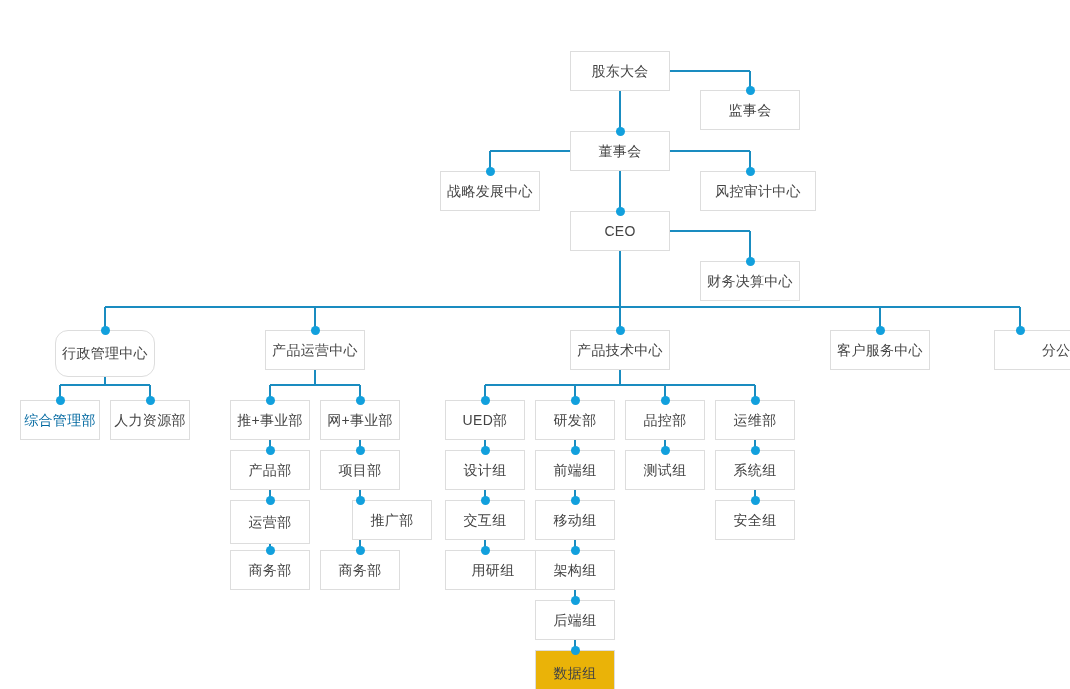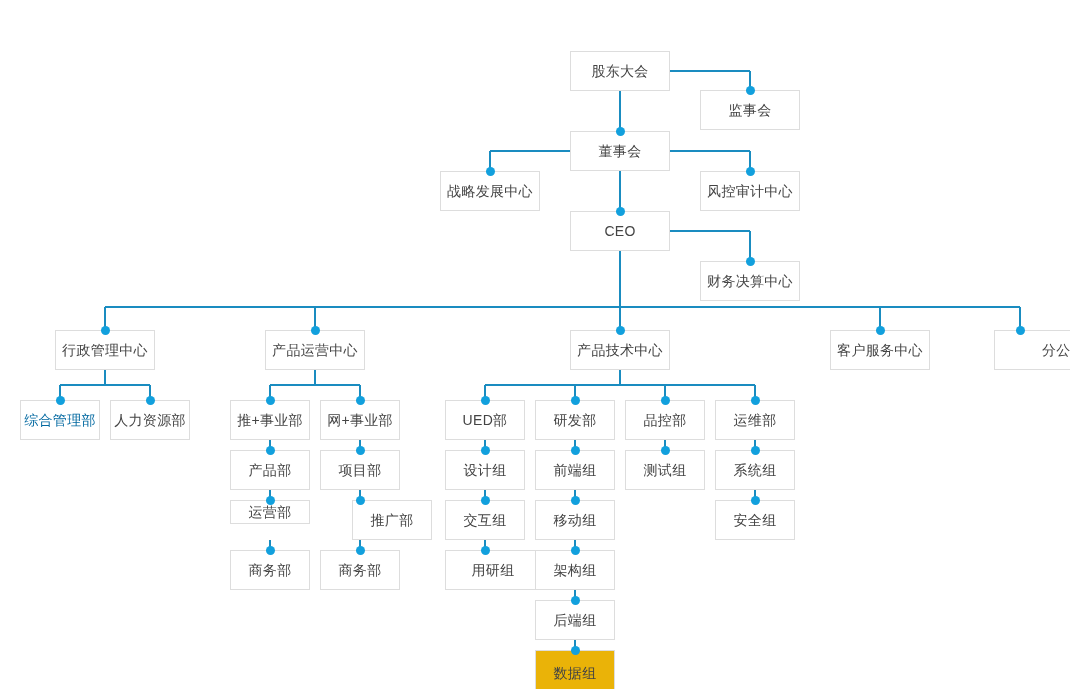--- a/index.html
+++ b/index.html
@@ -114,30 +114,30 @@
       </div>
       <div class="node" style="left: 700px; top: 90px; width: 100px; height: 40px; border-color: rgb(221, 221, 221); background: rgb(255, 255, 255); color: rgb(68, 68, 68);">
         <span class="node-label">监事会</span>
       </div>
       <div class="node" style="left: 570px; top: 131px; width: 100px; height: 40px; border-color: rgb(221, 221, 221); background: rgb(255, 255, 255); color: rgb(68, 68, 68);">
         <span class="node-label">董事会</span>
       </div>
       <div class="node" style="left: 440px; top: 171px; width: 100px; height: 40px; border-color: rgb(221, 221, 221); background: rgb(255, 255, 255); color: rgb(68, 68, 68);">
         <span class="node-label">战略发展中心</span>
       </div>
-      <div class="node" style="left: 700px; top: 171px; width: 100px; height: 40px; border-color: rgb(221, 221, 221); background: rgb(255, 255, 255); color: rgb(68, 68, 68);">
+      <div class="node" style="left: 700px; top: 171px; width: 116px; height: 40px; border-color: rgb(221, 221, 221); background: rgb(255, 255, 255); color: rgb(68, 68, 68);">
         <span class="node-label">风控审计中心</span>
       </div>
       <div class="node" style="left: 570px; top: 211px; width: 100px; height: 40px; border-color: rgb(221, 221, 221); background: rgb(255, 255, 255); color: rgb(68, 68, 68);">
         <span class="node-label">CEO</span>
       </div>
       <div class="node" style="left: 700px; top: 261px; width: 100px; height: 40px; border-color: rgb(221, 221, 221); background: rgb(255, 255, 255); color: rgb(68, 68, 68);">
         <span class="node-label">财务决算中心</span>
       </div>
-      <div class="node" style="left: 55px; top: 330px; width: 100px; height: 40px; border-color: rgb(221, 221, 221); background: rgb(255, 255, 255); color: rgb(68, 68, 68);">
+      <div class="node" style="left: 55px; top: 330px; width: 100px; height: 47px; border-color: rgb(221, 221, 221); background: rgb(255, 255, 255); color: rgb(68, 68, 68); border-radius: 13px;">
         <span class="node-label">行政管理中心</span>
       </div>
       <div class="node" style="left: 265px; top: 330px; width: 100px; height: 40px; border-color: rgb(221, 221, 221); background: rgb(255, 255, 255); color: rgb(68, 68, 68);">
         <span class="node-label">产品运营中心</span>
       </div>
       <div class="node" style="left: 570px; top: 330px; width: 100px; height: 40px; border-color: rgb(221, 221, 221); background: rgb(255, 255, 255); color: #404040;">
         <span class="node-label">产品技术中心</span>
       </div>
       <div class="node" style="left: 830px; top: 330px; width: 100px; height: 40px; border-color: rgb(221, 221, 221); background: rgb(255, 255, 255); color: rgb(68, 68, 68);">
         <span class="node-label">客户服务中心</span>
@@ -150,21 +150,21 @@
       </div>
       <div class="node" style="left: 110px; top: 400px; width: 80px; height: 40px; border-color: rgb(221, 221, 221); background: rgb(255, 255, 255); color: rgb(68, 68, 68);">
         <span class="node-label">人力资源部</span>
       </div>
       <div class="node" style="left: 230px; top: 400px; width: 80px; height: 40px; border-color: rgb(221, 221, 221); background: rgb(255, 255, 255); color: rgb(68, 68, 68);">
         <span class="node-label">推+事业部</span>
       </div>
       <div class="node" style="left: 230px; top: 450px; width: 80px; height: 40px; border-color: rgb(221, 221, 221); background: rgb(255, 255, 255); color: rgb(68, 68, 68);">
         <span class="node-label">产品部</span>
       </div>
-      <div class="node" style="left: 230px; top: 500px; width: 80px; height: 24px; border-color: rgb(221, 221, 221); background: rgb(255, 255, 255); color: rgb(68, 68, 68); text-align: center;">
+      <div class="node" style="left: 230px; top: 500px; width: 80px; height: 44px; border-color: rgb(221, 221, 221); background: rgb(255, 255, 255); color: rgb(68, 68, 68); text-align: center;">
         <span class="node-label">运营部</span>
       </div>
       <div class="node" style="left: 230px; top: 550px; width: 80px; height: 40px; border-color: rgb(221, 221, 221); background: rgb(255, 255, 255); color: rgb(68, 68, 68);">
         <span class="node-label">商务部</span>
       </div>
       <div class="node" style="left: 320px; top: 400px; width: 80px; height: 40px; border-color: rgb(221, 221, 221); background: rgb(255, 255, 255); color: rgb(68, 68, 68);">
         <span class="node-label">网+事业部</span>
       </div>
       <div class="node" style="left: 320px; top: 450px; width: 80px; height: 40px; border-color: rgb(221, 221, 221); background: rgb(255, 255, 255); color: rgb(68, 68, 68);">
         <span class="node-label">项目部</span>

